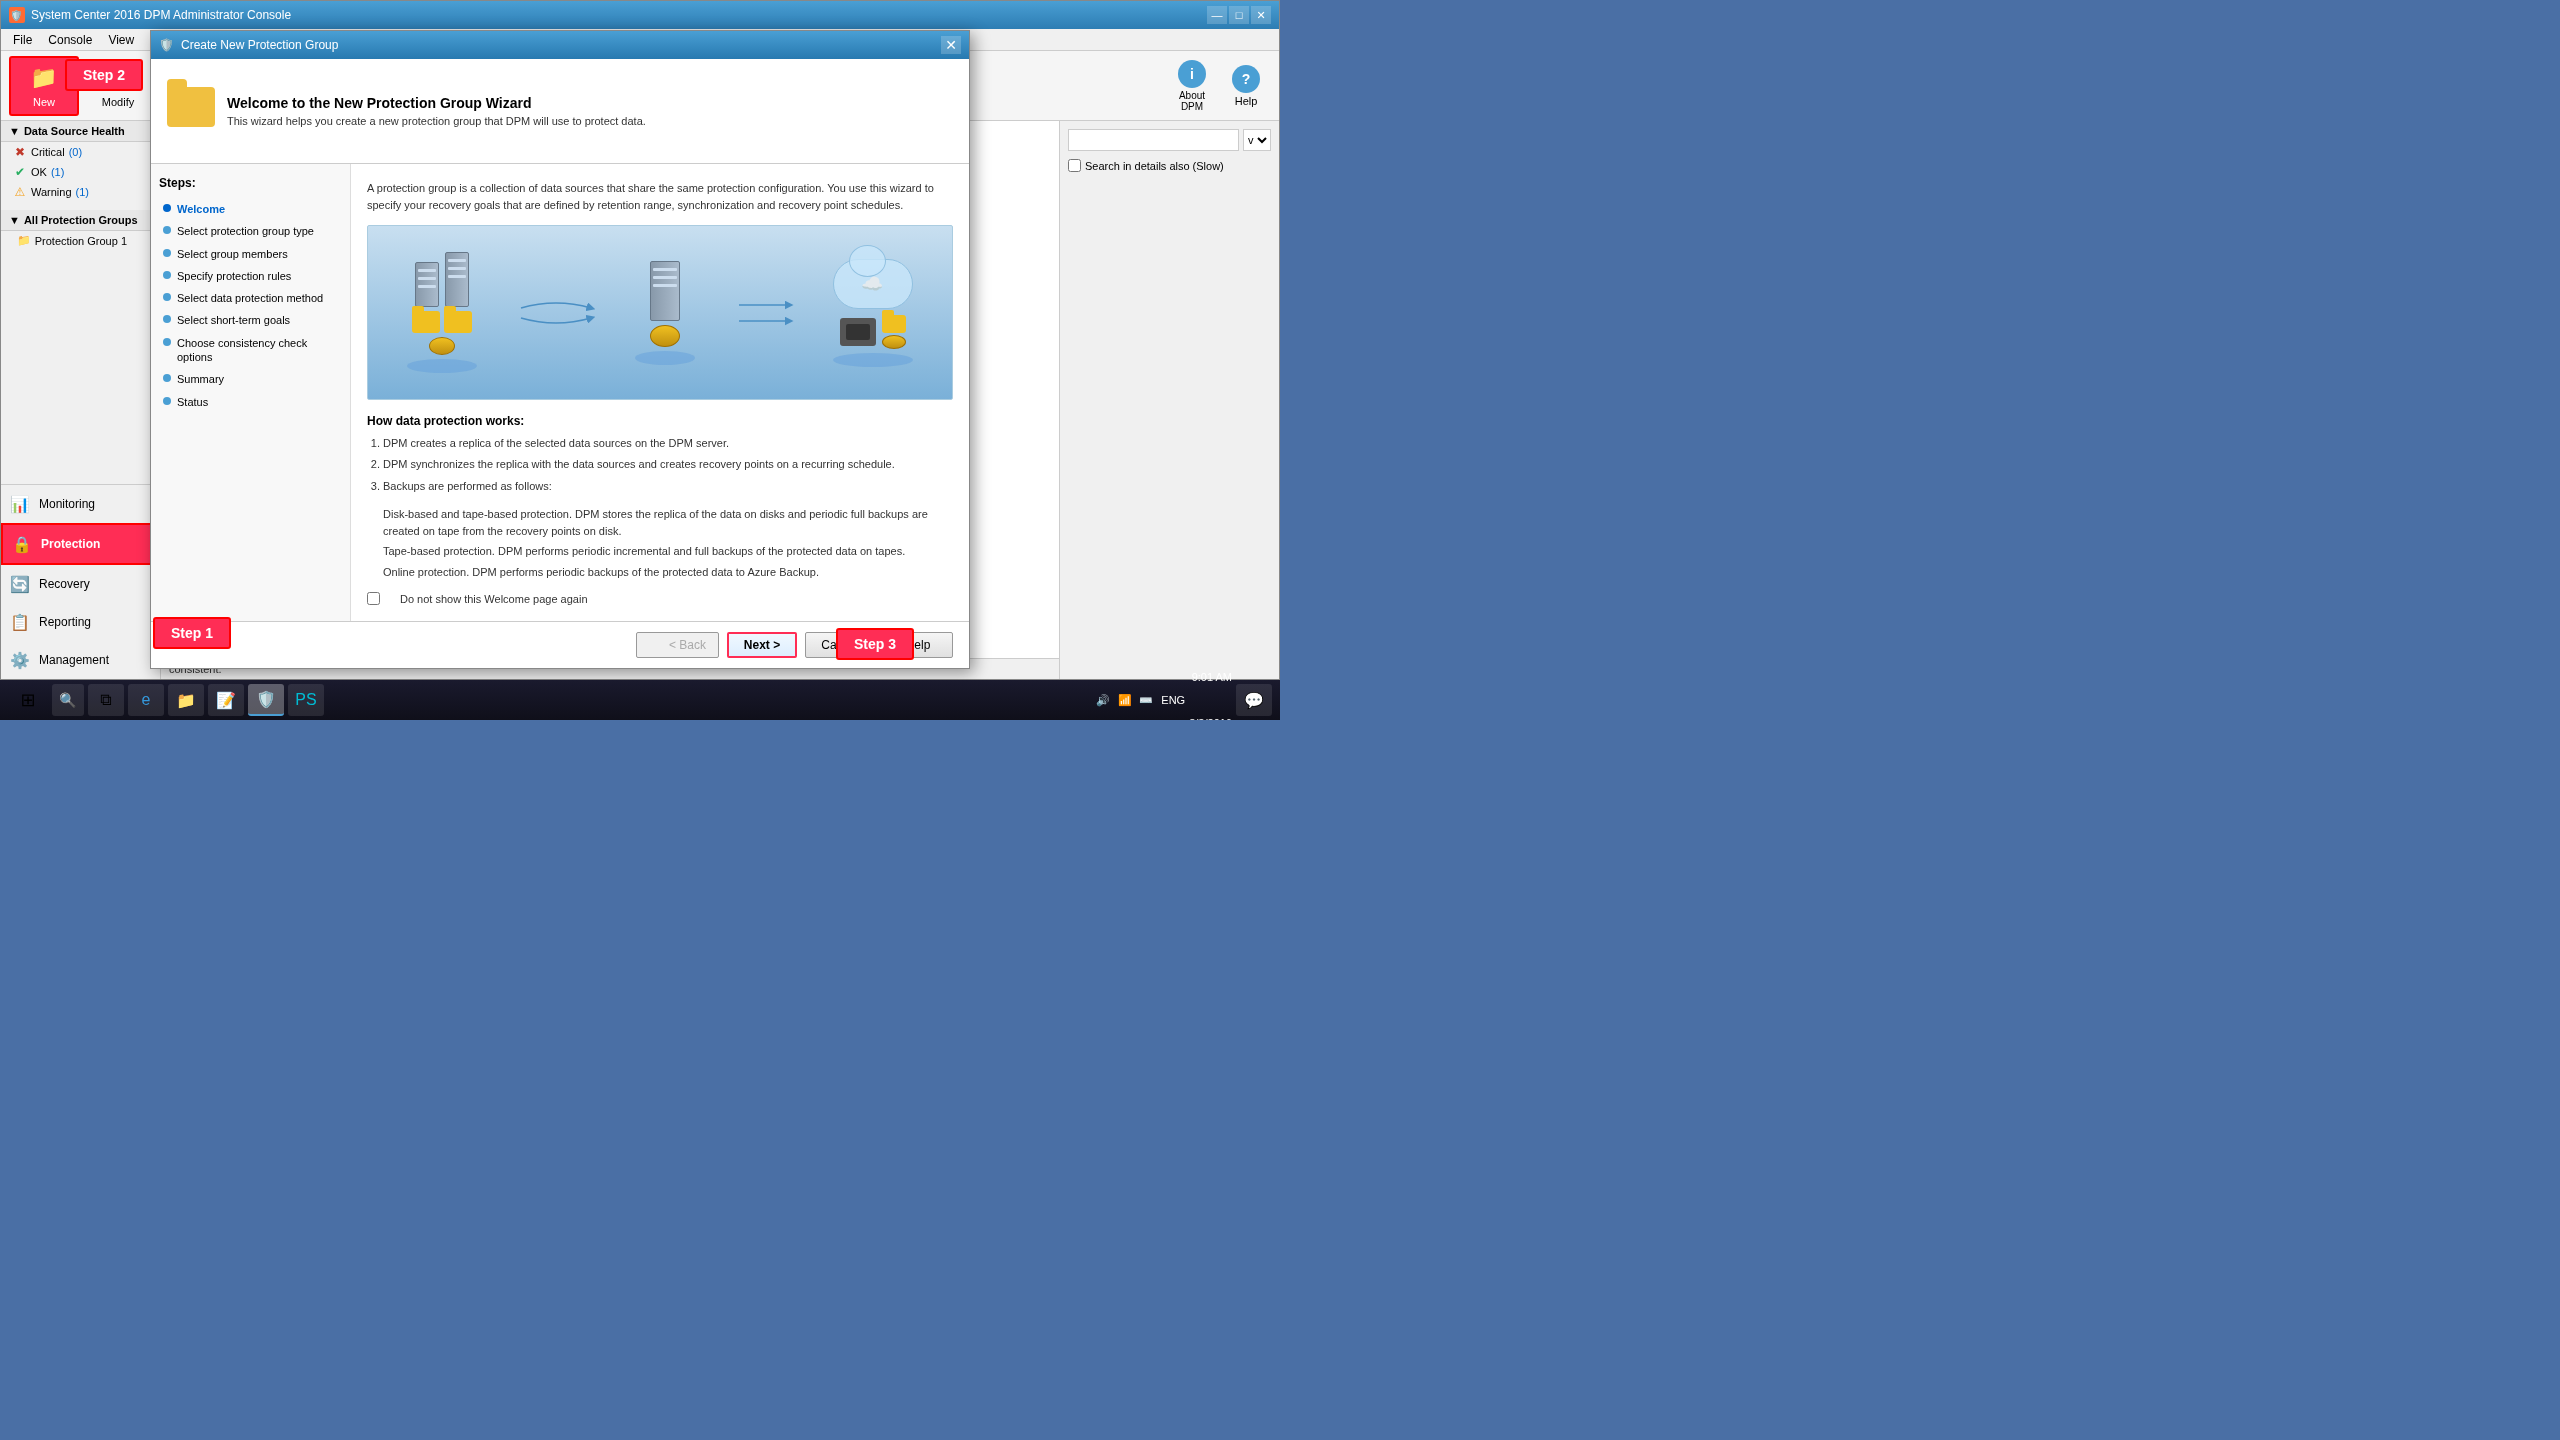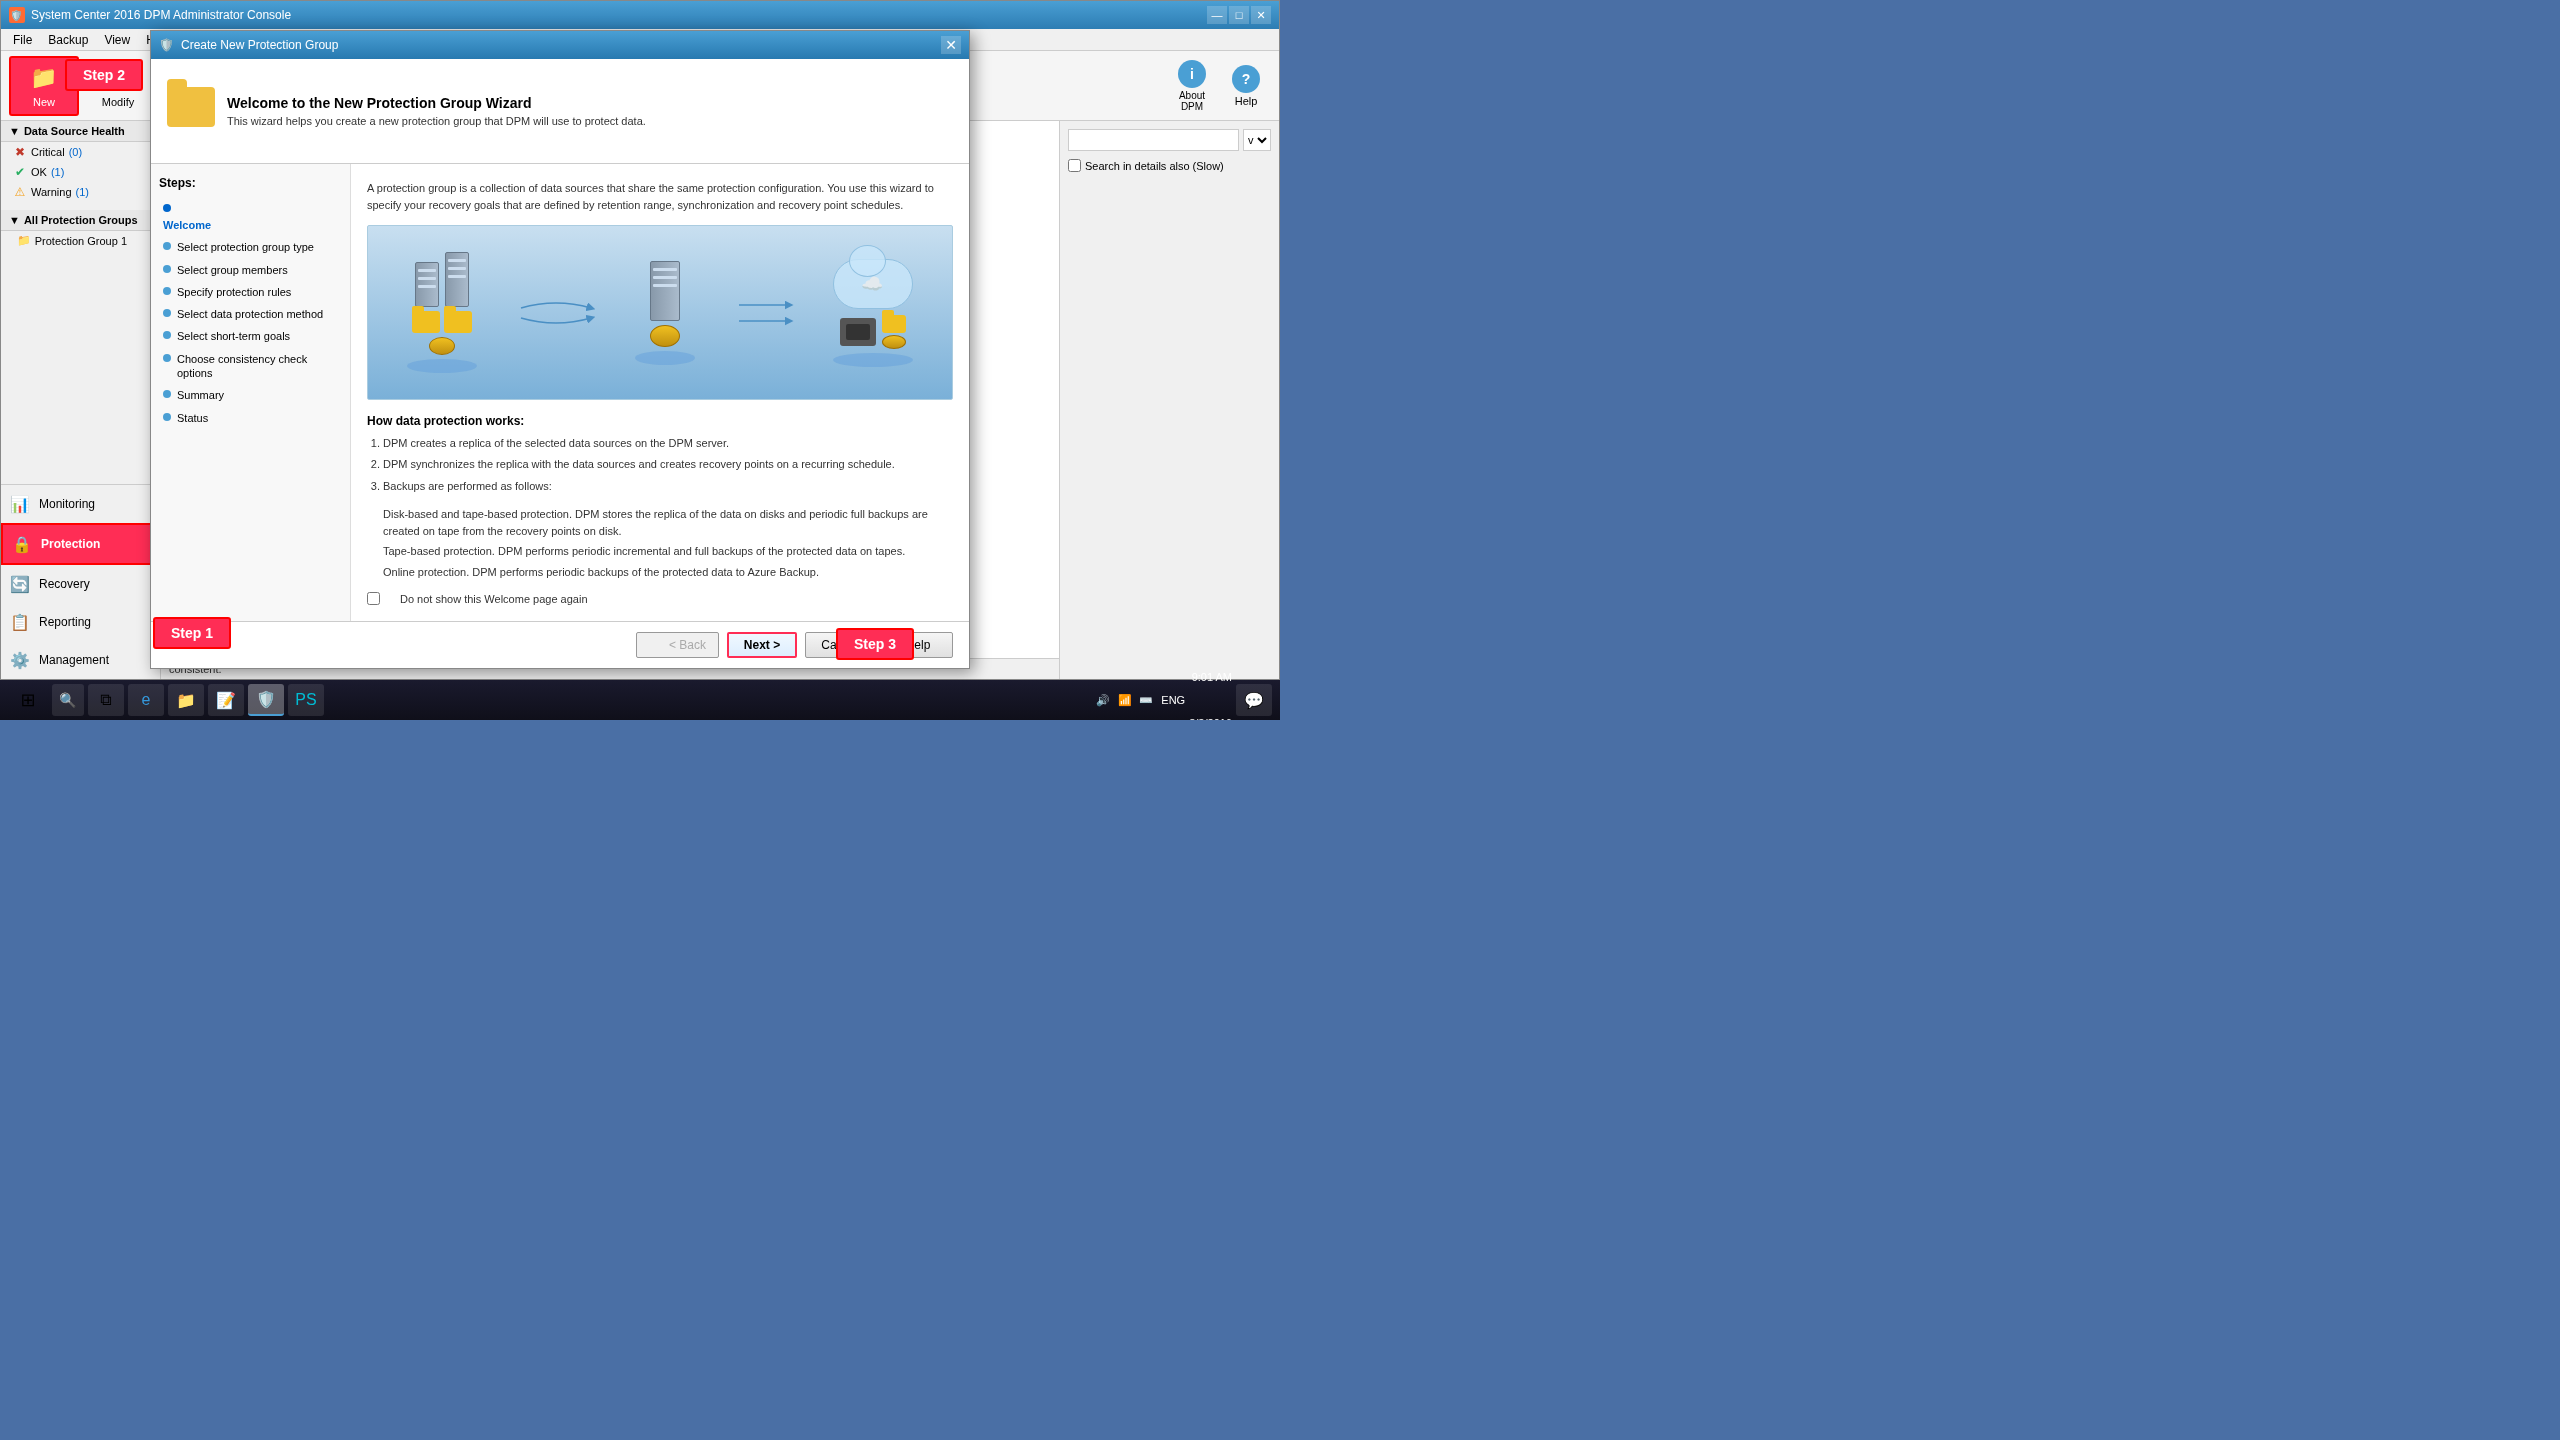--- a/index.html
+++ b/index.html
@@ -470,21 +470,20 @@
       display: flex;
       align-items: flex-start;
       padding: 4px 4px;
       font-size: 11px;
       gap: 6px;
       cursor: pointer;
     }
     .step-item.active {
       color: #0066cc;
       font-weight: bold;
-      flex-direction: column;
     }
     .step-dot {
       width: 8px;
       height: 8px;
       border-radius: 50%;
       background: #4a9fd4;
       margin-top: 2px;
       flex-shrink: 0;
     }
     .step-dot.active { background: #0066cc; }
@@ -711,21 +710,21 @@
       <span class="title-bar-title">System Center 2016 DPM Administrator Console</span>
       <div class="title-bar-controls">
         <button class="title-bar-btn">—</button>
         <button class="title-bar-btn">□</button>
         <button class="title-bar-btn close">✕</button>
       </div>
     </div>
 
     <div class="menu-bar">
       <div class="menu-item">File</div>
-      <div class="menu-item">Backup</div>
+      <div class="menu-item">Console</div>
       <div class="menu-item">View</div>
       <div class="menu-item">Help</div>
     </div>
 
     <div class="toolbar">
       <button class="toolbar-btn highlighted">
         <div class="toolbar-icon">📁</div>
         <span class="toolbar-label">New</span>
       </button>
 

